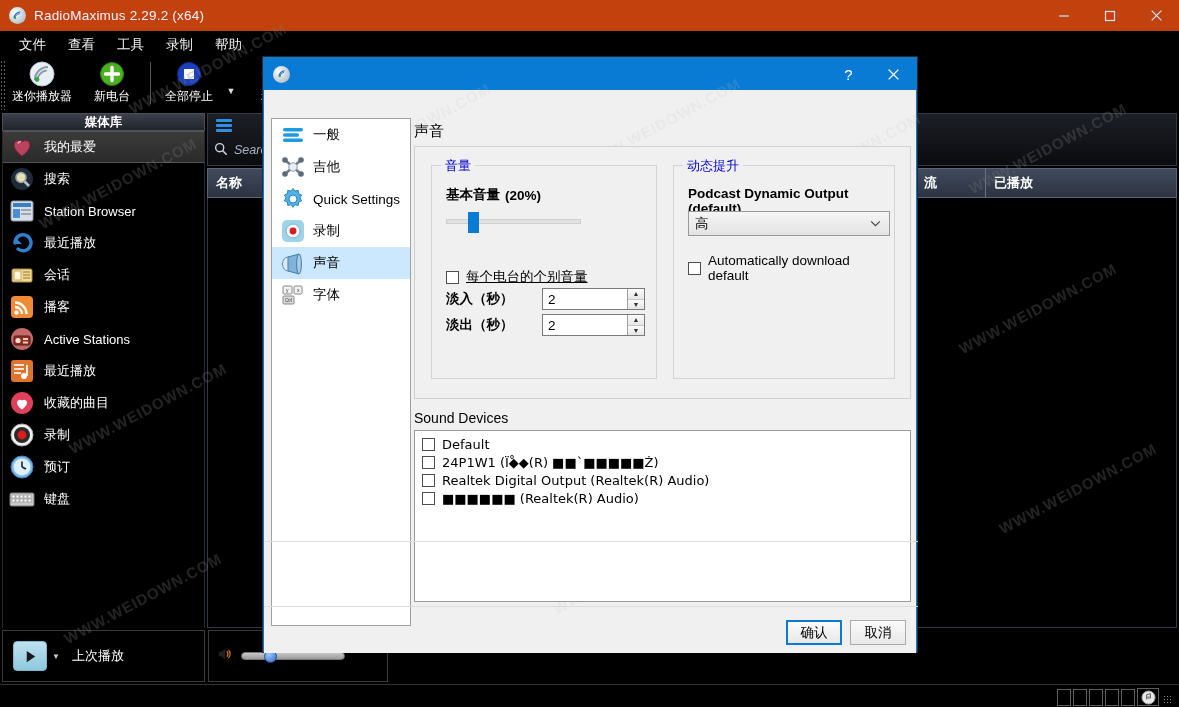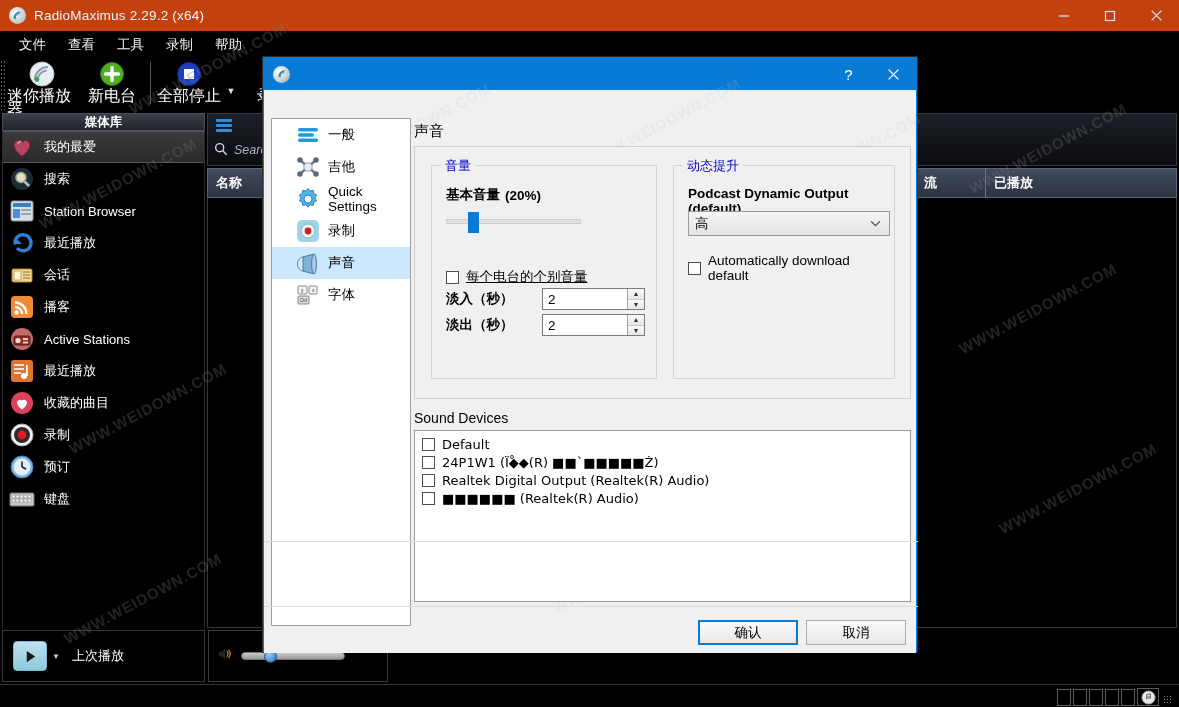--- a/index.html
+++ b/index.html
@@ -87,21 +87,21 @@
     background-size: 3px 4px;
     opacity: .8;
   }
   .tool {
     width: 70px; height: 52px;
     display: flex; flex-direction: column; align-items: center; justify-content: flex-start;
     padding-top: 2px;
     position: relative;
   }
   .tool .ico { width: 28px; height: 28px; margin-bottom: 1px; }
-  .tool .lbl { color: #ffffff; font-size: 16px; line-height: 14px; }
+  .tool .lbl { color: #ffffff; font-size: 12px; line-height: 14px; }
   .tool-sep {
     width: 1px; height: 42px; background: #555; margin: 4px 3px 0 3px;
   }
   .caret {
     width: 14px; height: 52px;
     display: flex; align-items: center; justify-content: center;
     padding-top: 14px;
     color: #ddd; font-size: 9px;
   }
 
@@ -275,21 +275,21 @@
   .dlg-body { position: relative; height: 563px; background: #f0f0f0; }
 
   .nav {
     position: absolute; left: 7px; top: 28px;
     width: 140px; height: 508px;
     background: #ffffff;
     border: 1px solid #a0a0a0;
   }
   .nav-item {
     height: 32px; display: flex; align-items: center;
-    padding-left: 23px; font-size: 13.5px; color: #000;
+    padding-left: 8px; font-size: 13.5px; color: #000;
   }
   .nav-item.sel { background: #cce8ff; }
   .nav-ico {
     width: 26px; height: 26px; margin-right: 7px;
     display: flex; align-items: center; justify-content: center; flex: none;
   }
 
   .page-title {
     position: absolute; left: 150px; top: 32px;
     font-size: 15px; color: #000;
@@ -379,21 +379,21 @@
   }
   .dlg-footer-sep2 {
     position: absolute; left: 0; bottom: 111px; width: 654px; height: 1px;
     background: #dcdcdc;
   }
   .dlg-buttons {
     position: absolute; right: 10px; bottom: 8px;
     display: flex; gap: 8px;
   }
   .btn {
-    width: 100px; height: 25px;
+    width: 56px; height: 25px;
     display: flex; align-items: center; justify-content: center;
     font-size: 13.5px; color: #000;
     background: linear-gradient(#fafafa,#e8e8e8);
     border: 1px solid #ababab;
   }
   .btn.primary { border: 2px solid #0a7bd4; }
 </style>
 </head>
 <body>
 

